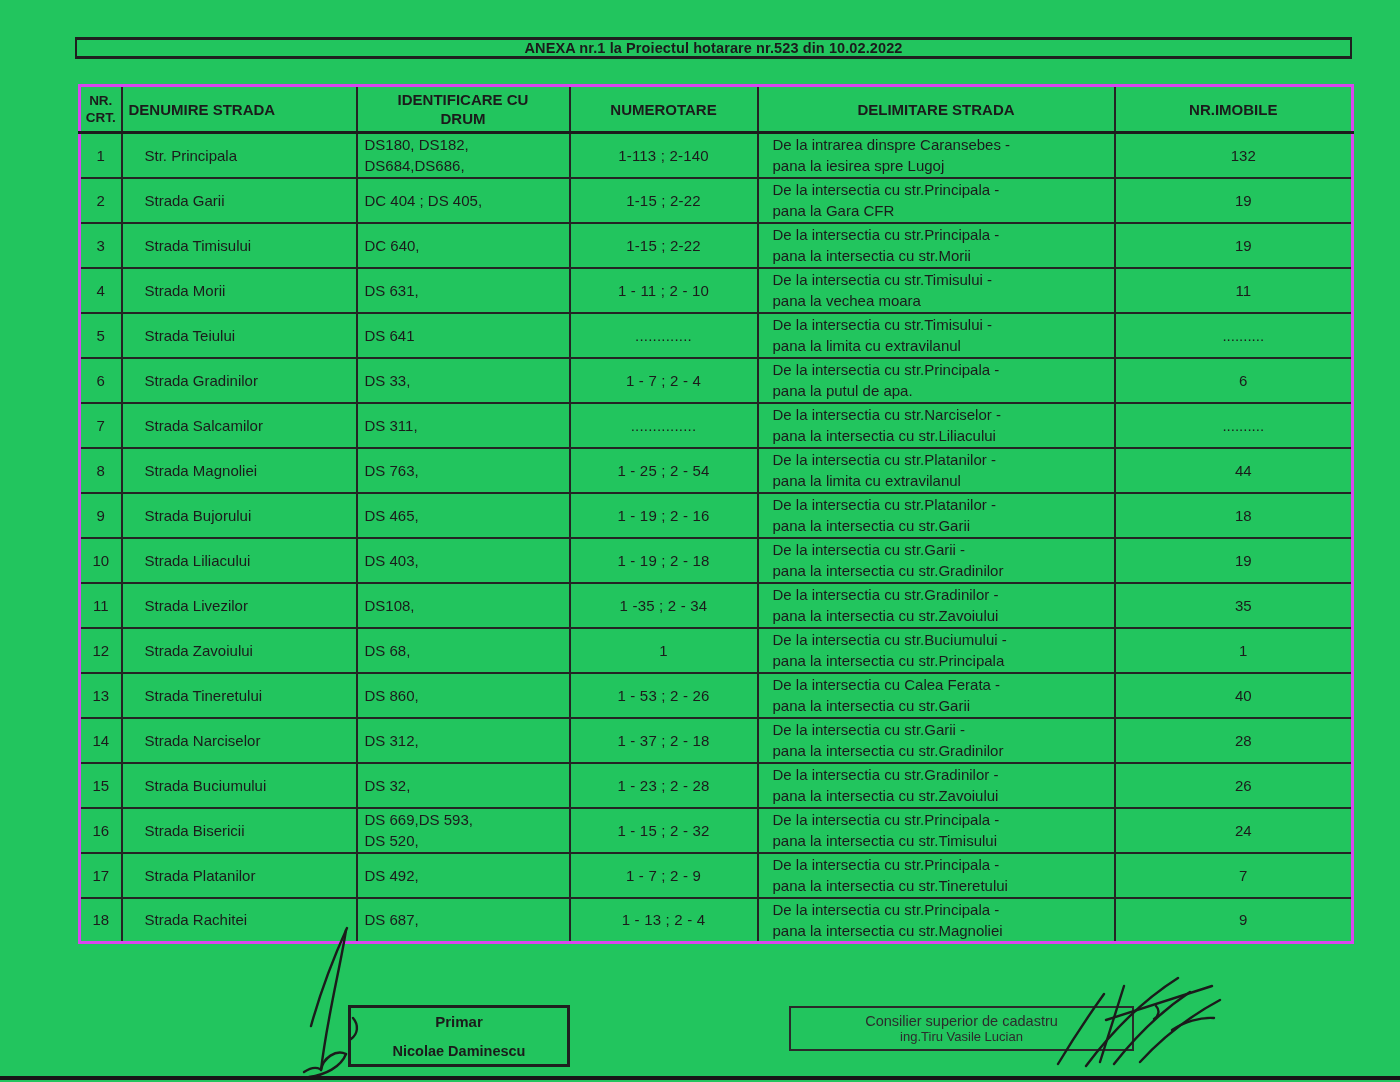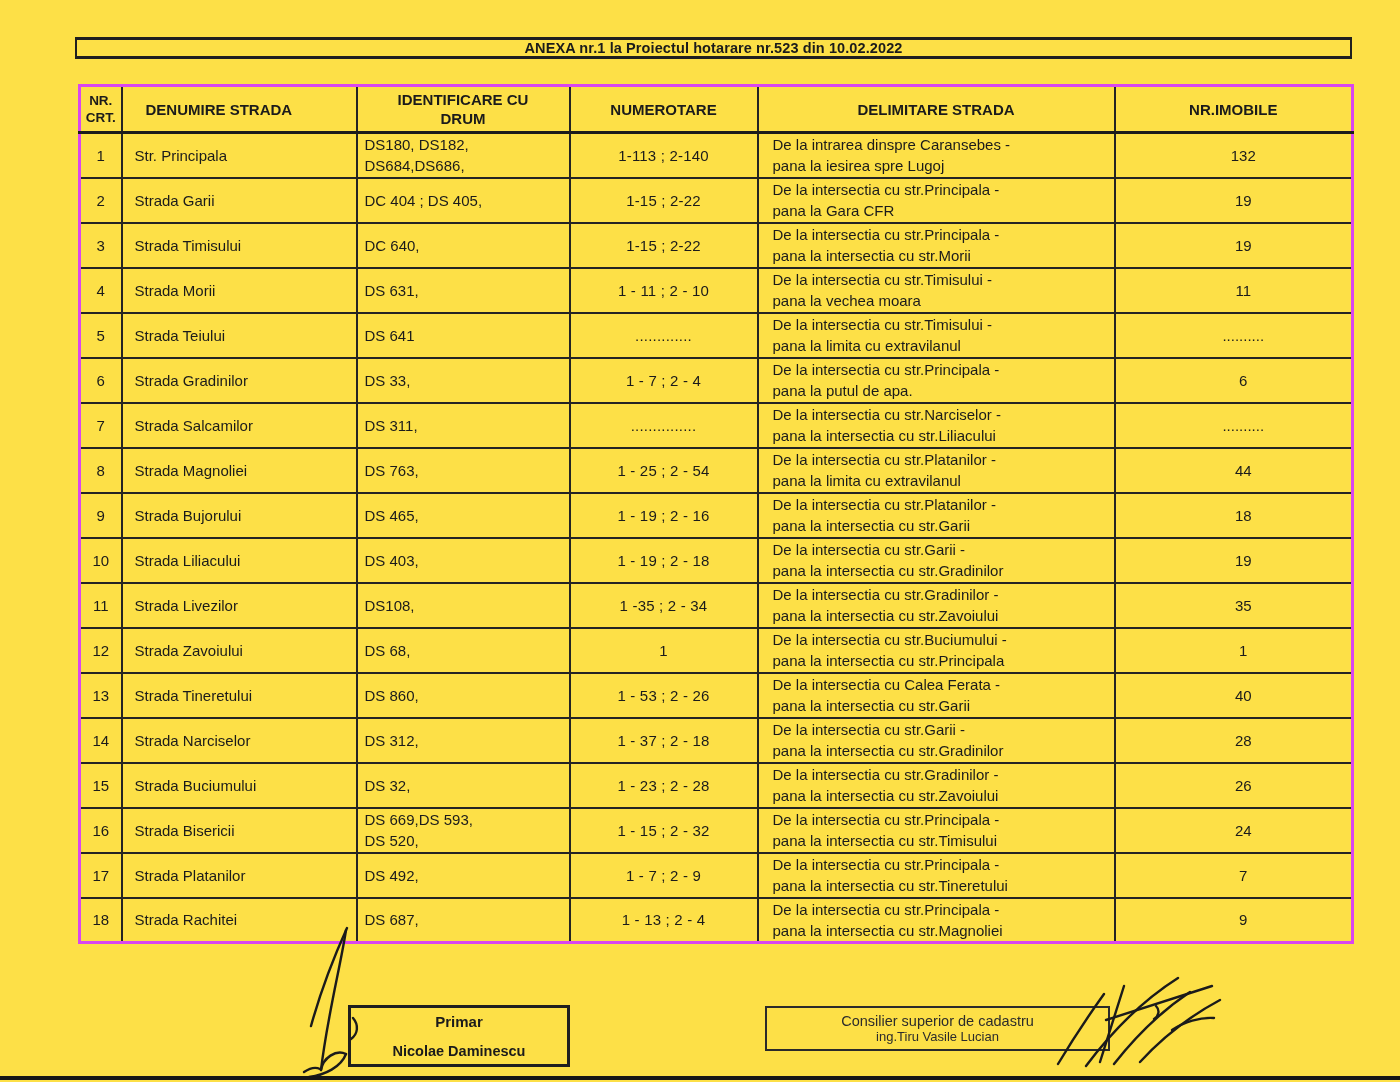--- a/index.html
+++ b/index.html
@@ -6,21 +6,21 @@
   html, body { background: #ffffff; }
   body {
     font-family: "Liberation Sans", "DejaVu Sans", sans-serif;
     color: #1b1b1b;
     -webkit-font-smoothing: antialiased;
   }
   .page {
     position: relative;
     width: 1400px;
     height: 1082px;
-    background: #fde047;
+    background: #22c55e;
     overflow: hidden;
   }
 
   
   .title-bar {
     position: absolute;
     left: 75px; top: 37px;
     width: 1277px; height: 22px;
     border-top: 3px solid #1f1f1f;
     border-bottom: 3px solid #1f1f1f;
@@ -52,50 +52,50 @@
     height: 47px;
     font-size: 15px;
     font-weight: bold;
     text-align: center;
     vertical-align: middle;
     line-height: 19px;
     border-bottom: 3px solid #1c1c1c;
     white-space: pre-line;
   }
   table.streets thead th.h-nr { font-size: 13.5px; line-height: 17px; }
-  table.streets thead th.h-den { text-align: left; padding-left: 23px; }
+  table.streets thead th.h-den { text-align: left; padding-left: 6px; }
   table.streets tbody td {
     height: 45px;
     font-size: 15px;
     vertical-align: middle;
     line-height: 21px;
   }
   td.c-nr  { text-align: center; }
-  td.c-den { text-align: left; padding-left: 12px; }
+  td.c-den { text-align: left; padding-left: 22px; }
   td.c-drum{ text-align: left; padding-left: 7px; white-space: pre-line; }
   td.c-num { text-align: center; letter-spacing: 0.2px; }
   td.c-del { text-align: left; padding-left: 14px; white-space: pre-line; font-size: 15.5px; }
   td.c-imo { text-align: center; padding-left: 20px; }
 
   
   .primar-box {
     position: absolute;
     left: 348px; top: 1005px;
     width: 222px; height: 62px;
     border: 3px solid #1f1f1f;
     display: flex; flex-direction: column;
     align-items: center; justify-content: center;
     gap: 13px;
   }
   .primar-box .sig-title { font-size: 15px; font-weight: bold; }
   .primar-box .sig-name  { font-size: 14.5px; font-weight: bold; }
 
   .consilier-box {
     position: absolute;
-    left: 765px; top: 1006px;
+    left: 789px; top: 1006px;
     width: 345px; height: 45px;
     border: 2px solid #2a2a2a;
     display: flex; flex-direction: column;
     align-items: center; justify-content: center;
   }
   .consilier-box .sig-title { font-size: 14.5px; color: #2c2c2c; }
   .consilier-box .sig-name  { font-size: 13px; color: #2c2c2c; }
 
   
   .sig-svg { position: absolute; pointer-events: none; }

